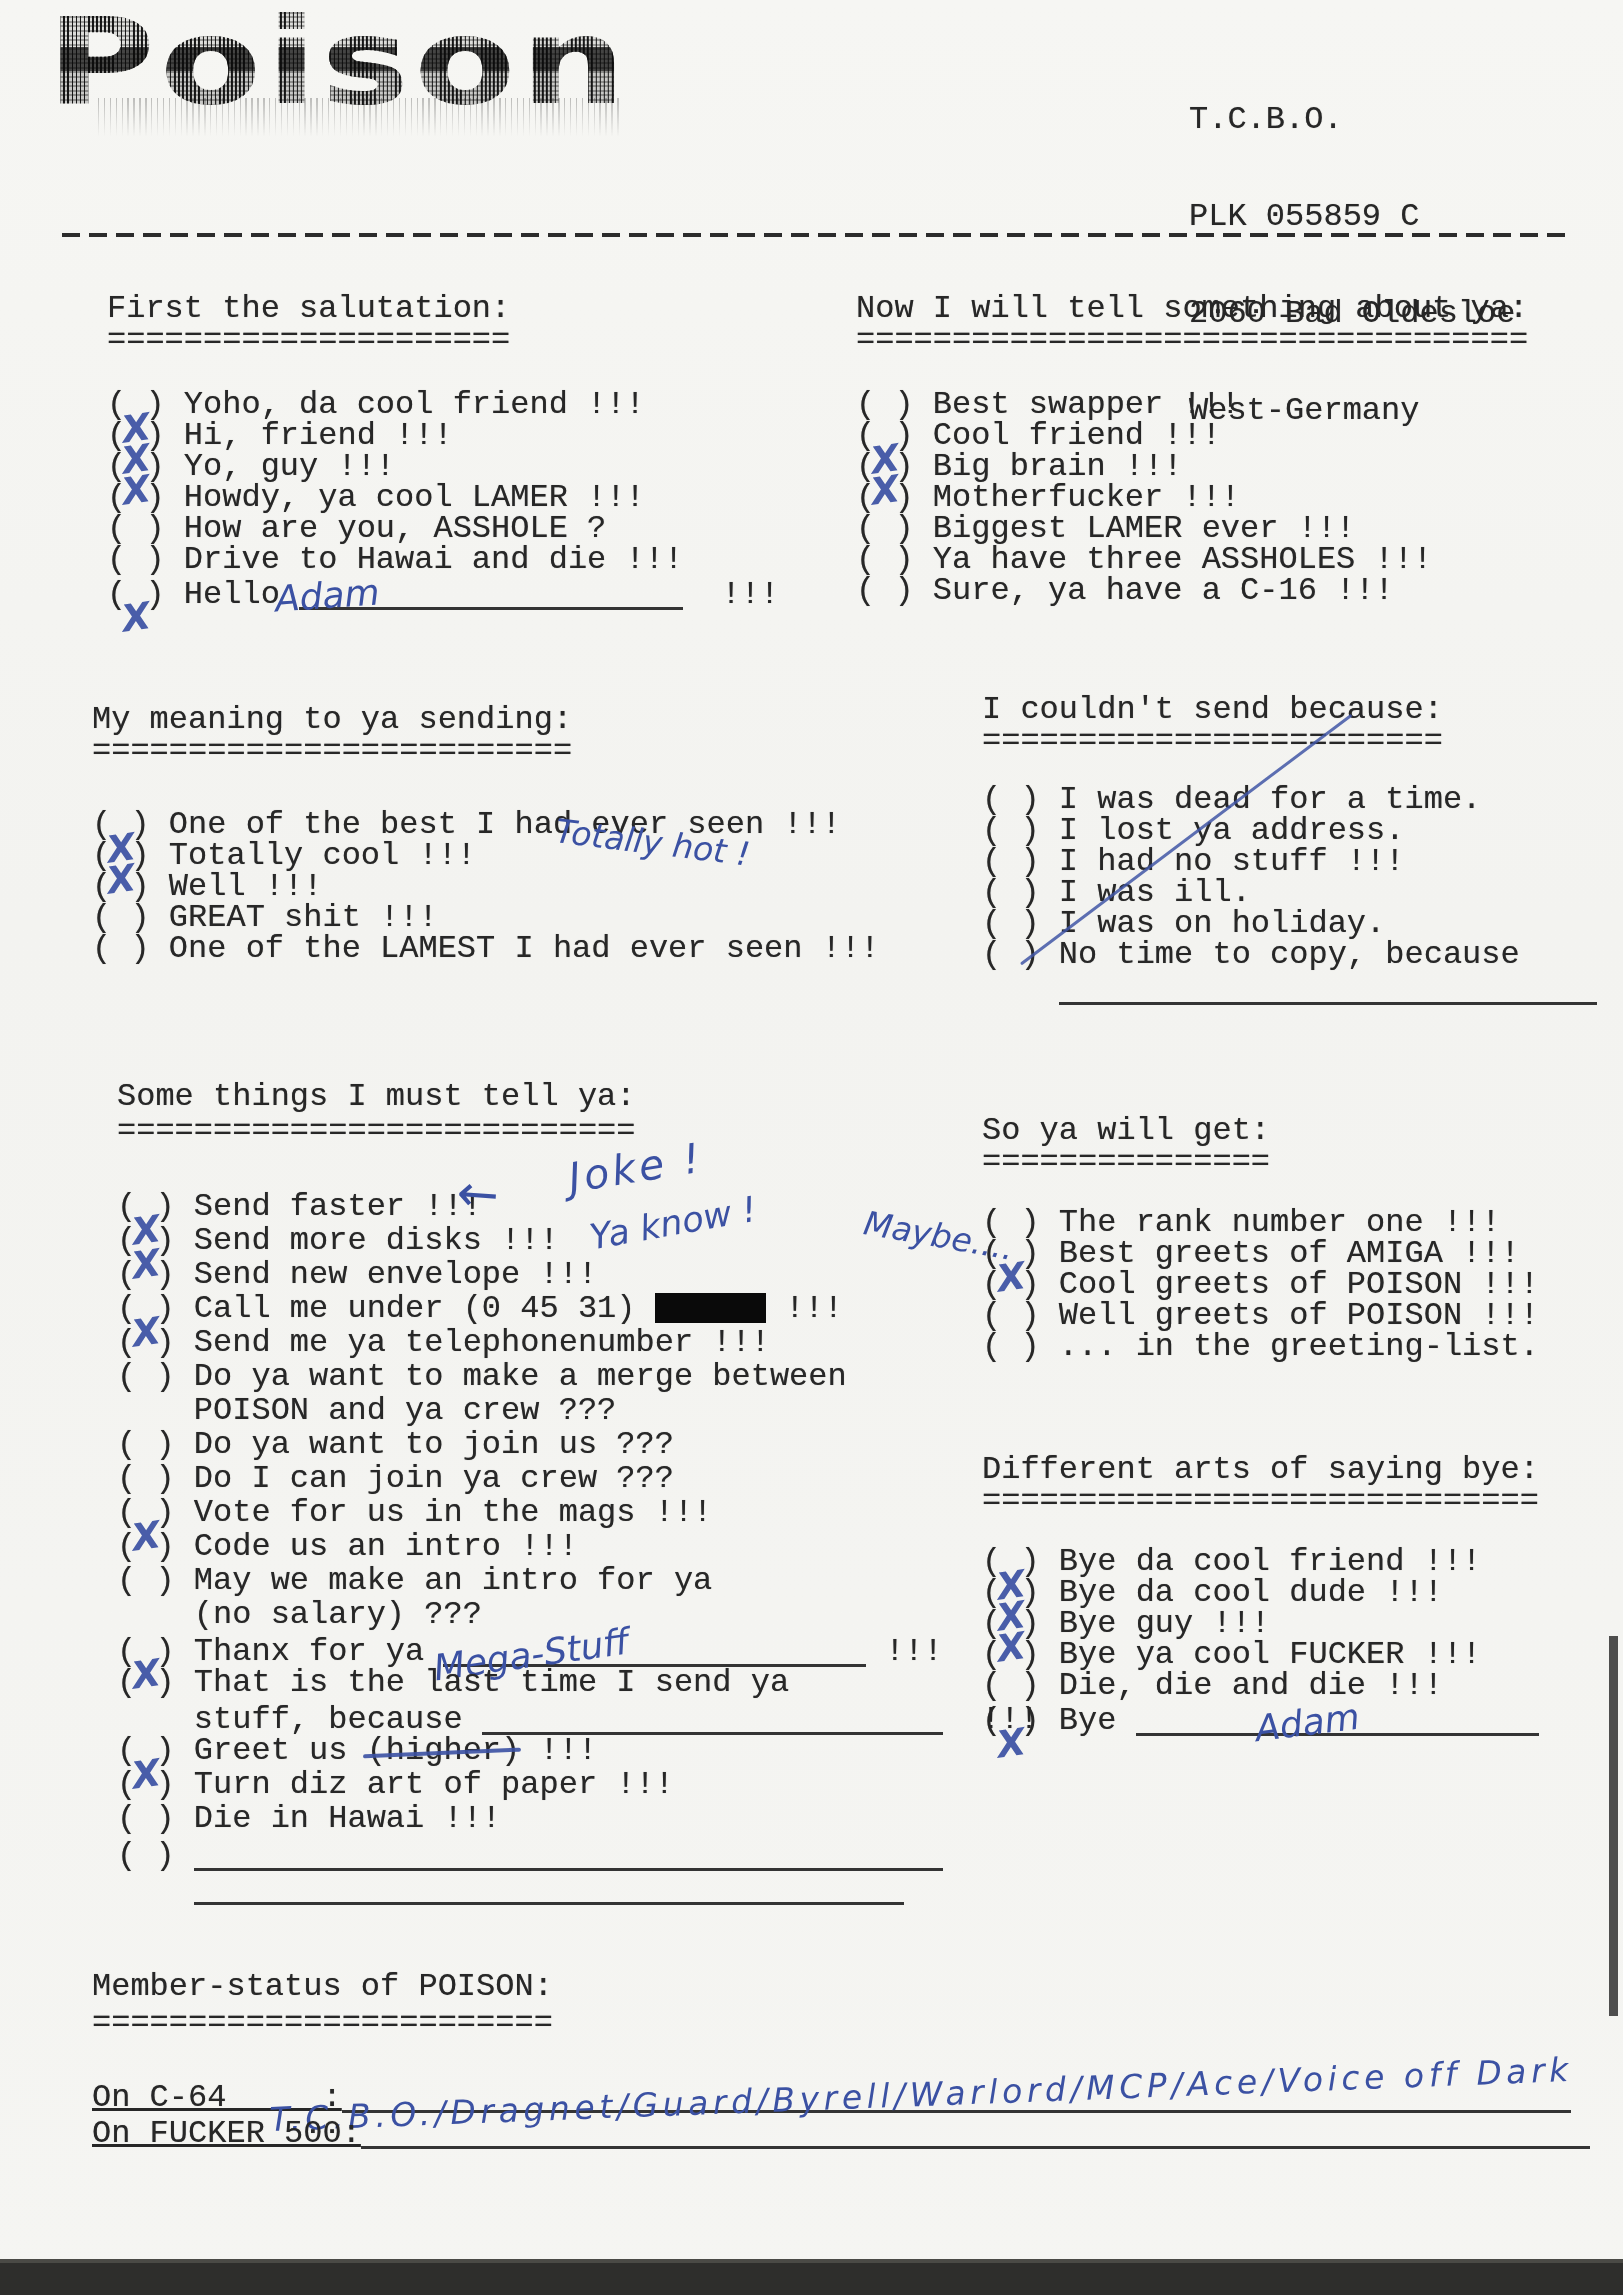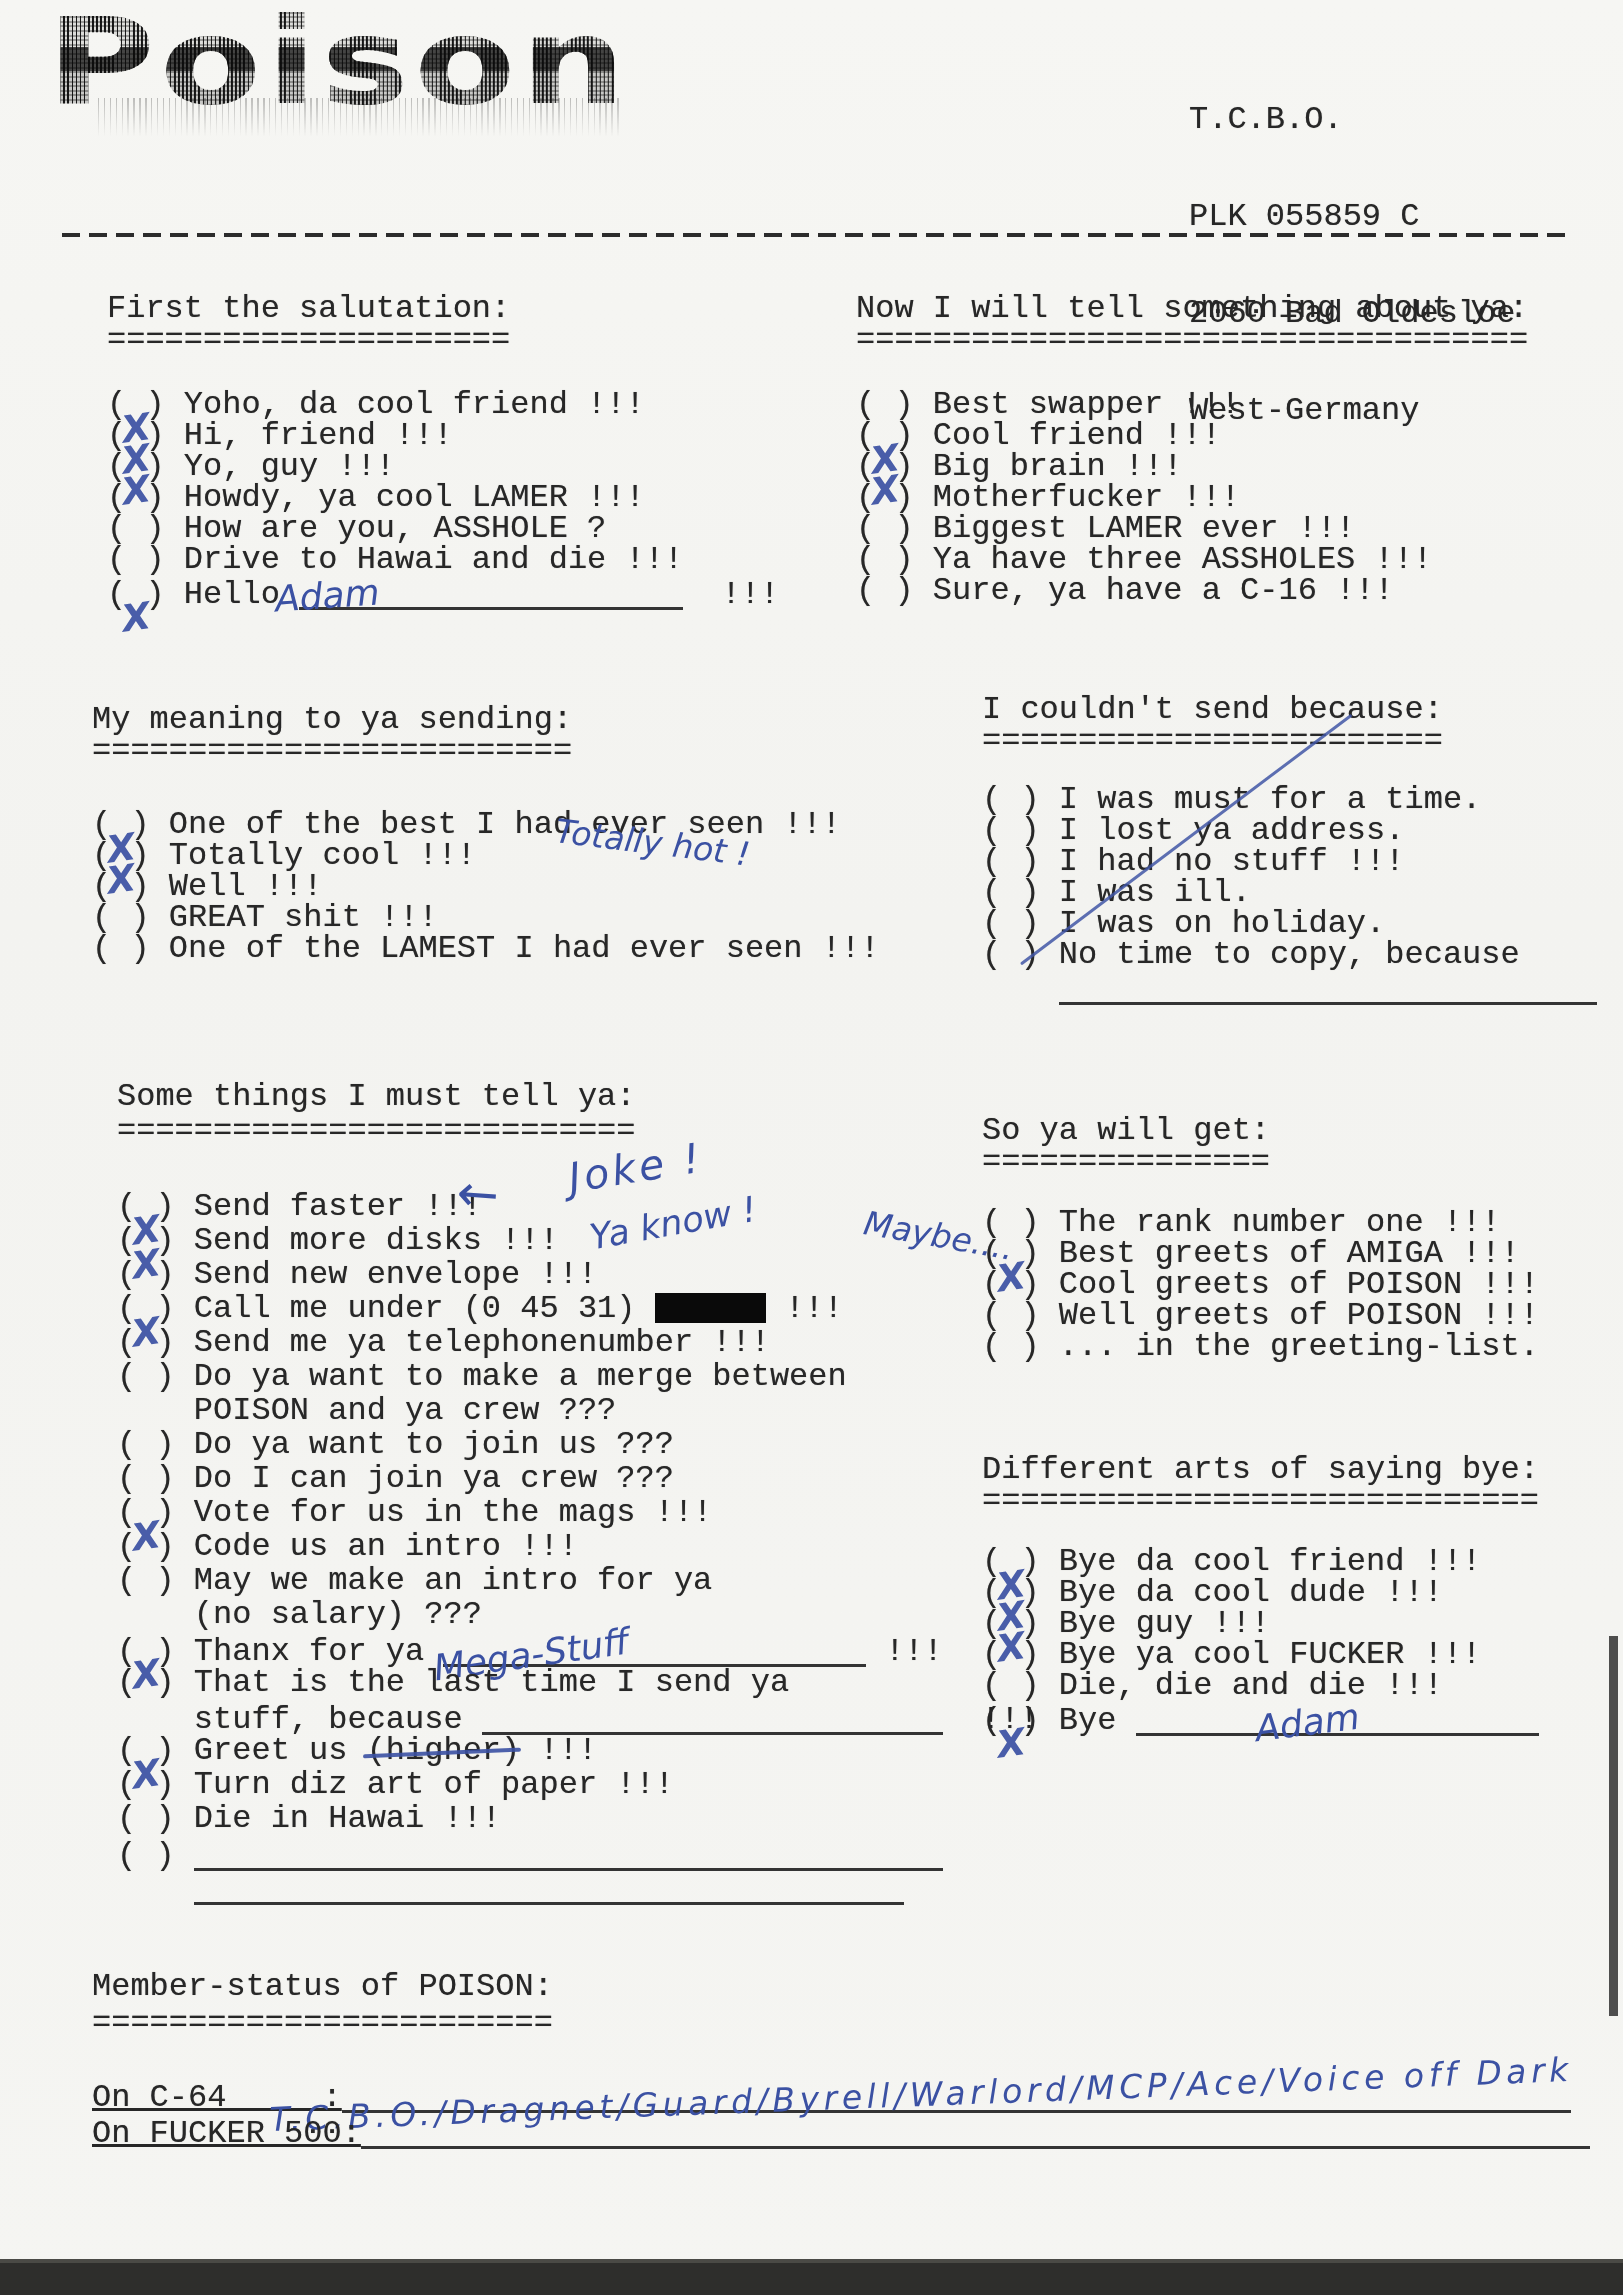--- a/index.html
+++ b/index.html
@@ -143,21 +143,21 @@
         <div class="line"><span class="cb">(<span class="mk">&nbsp;</span>) </span><span class="txt">GREAT shit !!!</span></div>
         <div class="line"><span class="cb">(<span class="mk">&nbsp;</span>) </span><span class="txt">One of the LAMEST I had ever seen !!!</span></div>
       </div>
     </section>
   <section class="sec s-d">
       <div class="hdr">
         <div class="line">I couldn't send because:</div>
         <div class="line">========================</div>
       </div>
       <div class="items">
-        <div class="line"><span class="cb">(<span class="mk">&nbsp;</span>) </span><span class="txt">I was must for a time.</span></div>
+        <div class="line"><span class="cb">(<span class="mk">&nbsp;</span>) </span><span class="txt">I was dead for a time.</span></div>
         <div class="line"><span class="cb">(<span class="mk">&nbsp;</span>) </span><span class="txt">I lost ya address.</span></div>
         <div class="line"><span class="cb">(<span class="mk">&nbsp;</span>) </span><span class="txt">I had no stuff !!!</span></div>
         <div class="line"><span class="cb">(<span class="mk">&nbsp;</span>) </span><span class="txt">I was ill.</span></div>
         <div class="line"><span class="cb">(<span class="mk">&nbsp;</span>) </span><span class="txt">I was on holiday.</span></div>
         <div class="line"><span class="cb">(<span class="mk">&nbsp;</span>) </span><span class="txt">No time to copy, because</span></div>
         <div class="line"><span class="ind">    </span><span class="blank" style="width: 28ch;"></span></div>
       </div>
     </section>
   <section class="sec s-e">
       <div class="hdr">

